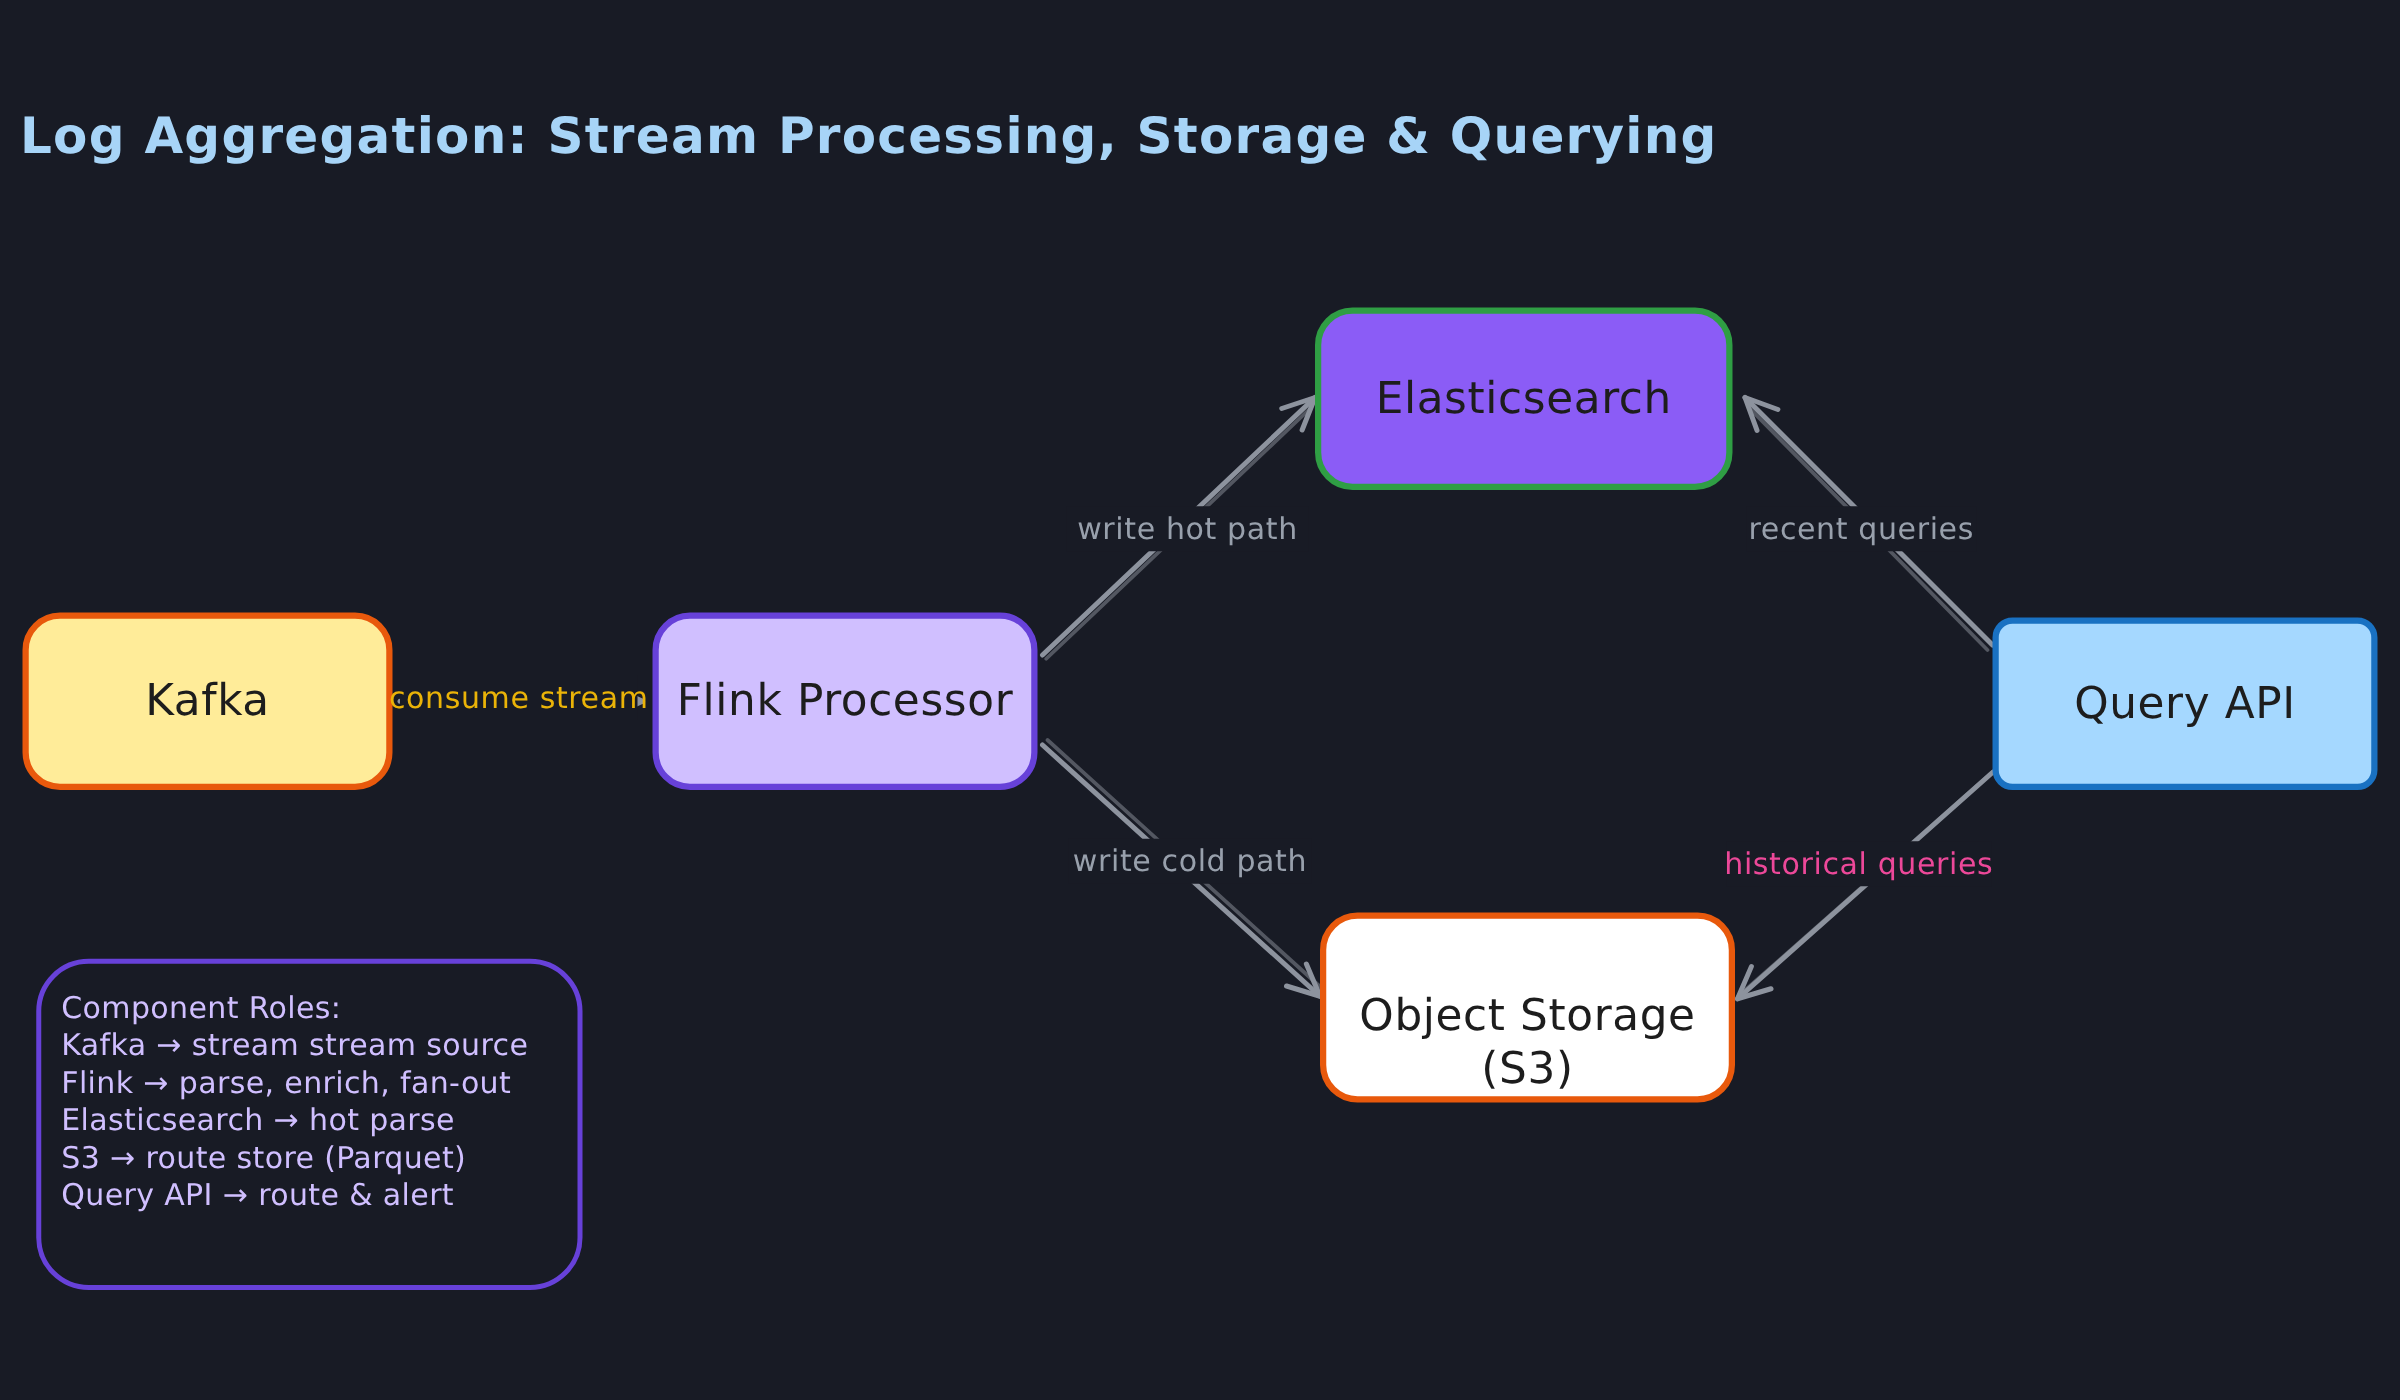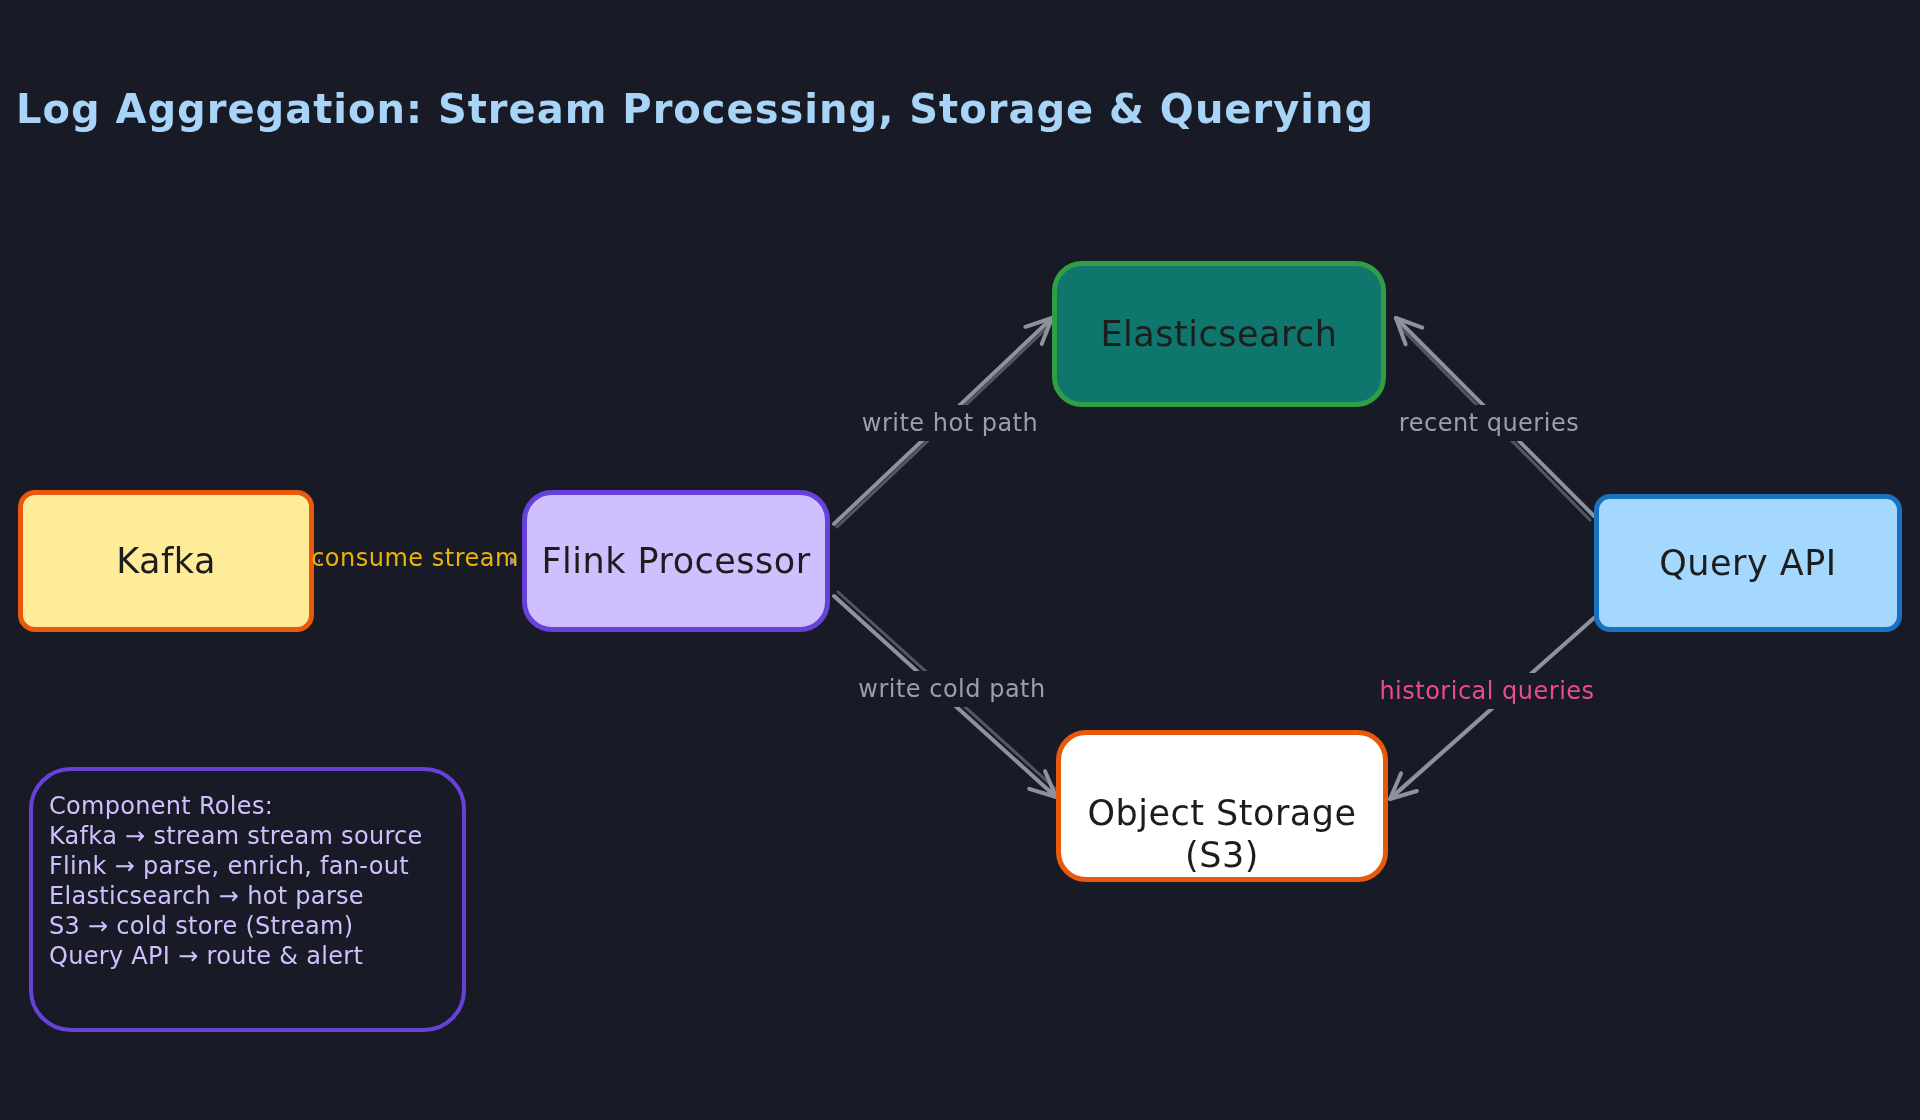--- a/index.html
+++ b/index.html
@@ -82,29 +82,29 @@
       <g stroke-width="4">
         <line x1="1594" y1="618" x2="1390" y2="799"></line>
         <line class="rough" x1="1598" y1="614" x2="1394" y2="794" stroke-width="3"></line>
         <polyline points="1416.8,791 1390,799 1401.1,773.3"></polyline>
       </g>
     </g>
   </svg>
 
   <div class="title" style="color: rgb(167, 212, 247);">Log Aggregation: Stream Processing, Storage &amp; Querying</div>
 
-  <div class="node" id="node-kafka" style="background: rgb(255, 236, 153); border-color: rgb(232, 89, 12); border-radius: 17px;">
+  <div class="node" id="node-kafka" style="background: rgb(255, 236, 153); border-color: rgb(232, 89, 12);">
     <span class="lbl">Kafka</span>
   </div>
 
   <div class="node" id="node-flink" style="background: rgb(208, 191, 255); border-color: rgb(103, 65, 217);">
     <span class="lbl">Flink Processor</span>
   </div>
 
-  <div class="node" id="node-es" style="background: #0f766e; border-color: rgb(47, 158, 68); margin-top: 15px;">
+  <div class="node" id="node-es" style="background: #8b5cf6; border-color: rgb(47, 158, 68);">
     <span class="lbl">Elasticsearch</span>
   </div>
 
   <div class="node" id="node-s3" style="background: #ffffff; border-color: rgb(232, 89, 12); justify-content: flex-end;">
     <span class="lbl">Object Storage</span>
     <span class="lbl">(S3)</span>
   </div>
 
   <div class="node" id="node-query" style="background: rgb(165, 216, 255); border-color: rgb(25, 113, 194);">
     <span class="lbl">Query API</span>
@@ -114,17 +114,17 @@
   <div class="edge-label" id="lbl-hot" style="color: rgb(152, 160, 172); background: rgb(24, 27, 37);">write hot path</div>
   <div class="edge-label" id="lbl-cold" style="color: rgb(152, 160, 172); background: rgb(24, 27, 37);">write cold path</div>
   <div class="edge-label" id="lbl-recent" style="color: rgb(152, 160, 172); background: rgb(24, 27, 37);">recent queries</div>
   <div class="edge-label" id="lbl-historical" style="color: #ec4899; background: rgb(24, 27, 37);">historical queries</div>
 
   <div class="note" style="border-color: rgb(103, 65, 217); color: rgb(208, 191, 255);">
     <div>Component Roles:</div>
     <div>Kafka → stream stream source</div>
     <div>Flink → parse, enrich, fan-out</div>
     <div>Elasticsearch → hot parse</div>
-    <div>S3 → cold store (Stream)</div>
+    <div>S3 → route store (Parquet)</div>
     <div>Query API → route &amp; alert</div>
   </div>
 
 </div>
 
 </body></html>

